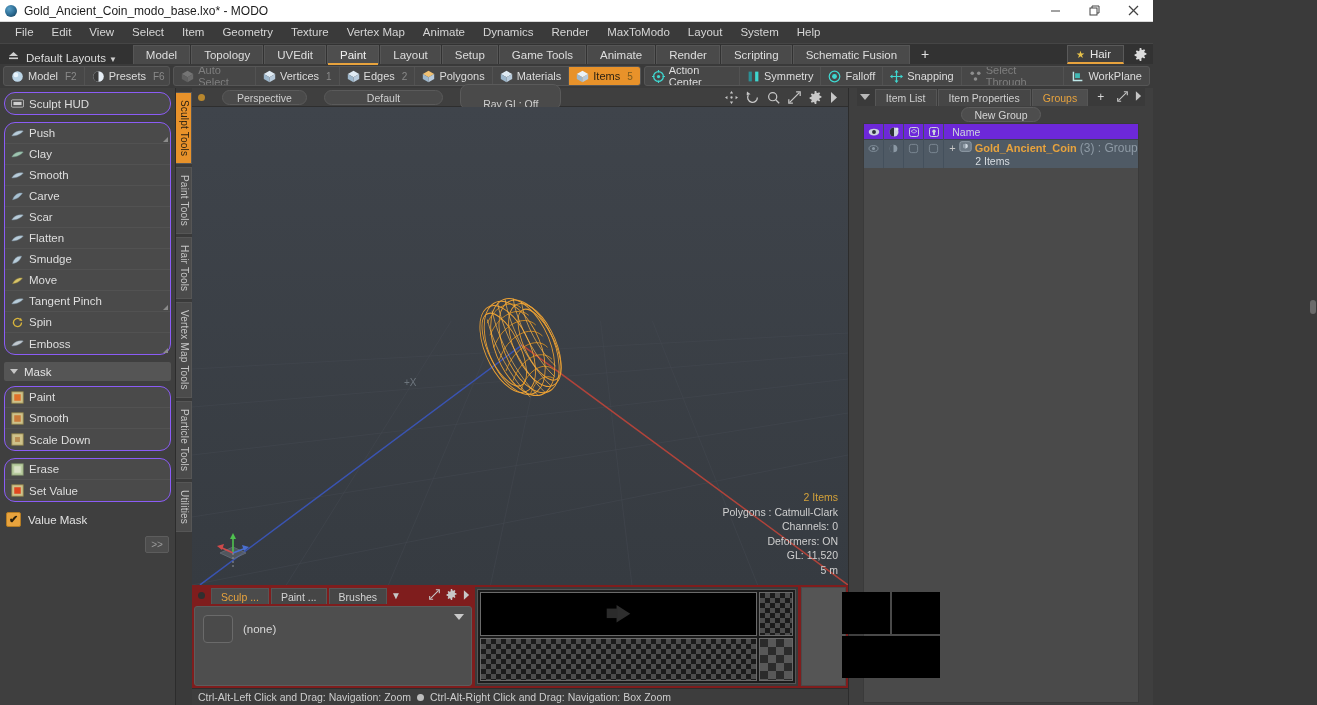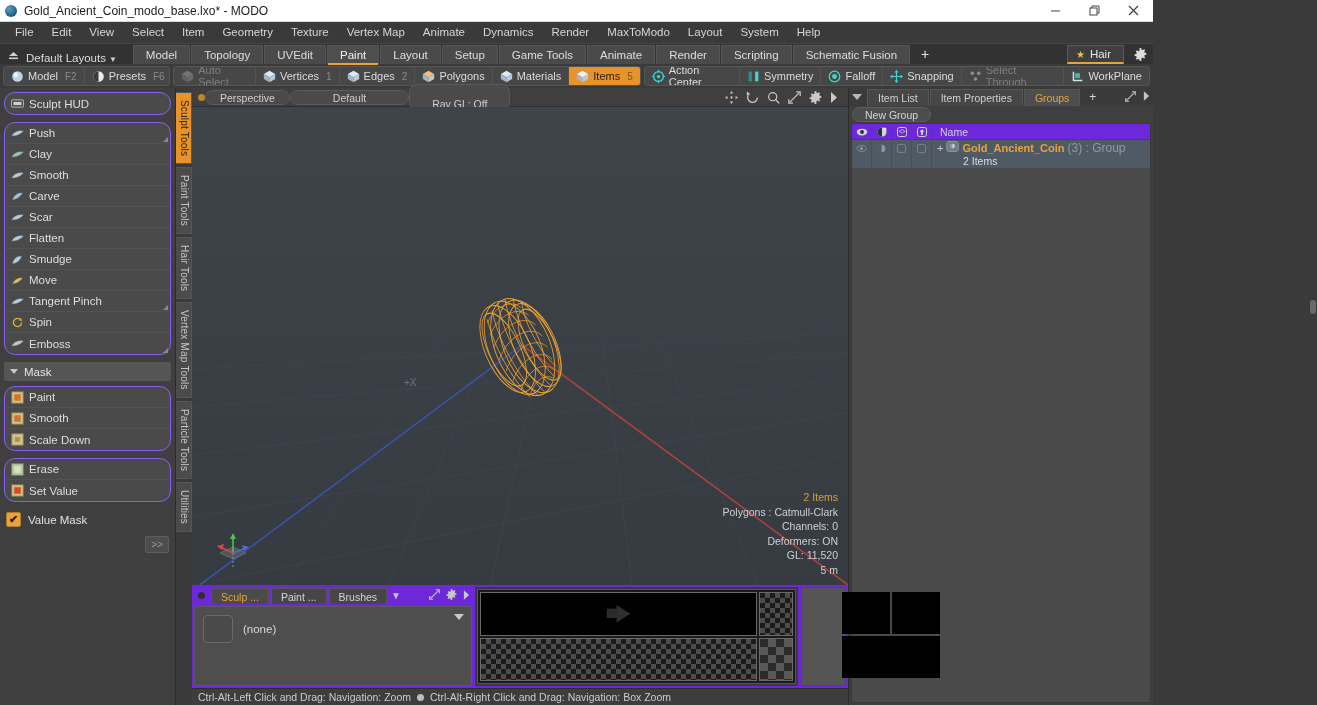--- a/index.html
+++ b/index.html
@@ -122,37 +122,37 @@
   .vtabs { width: 16px; flex: none; background: #3a3a3a; display: flex; flex-direction: column; padding-top: 4px;}
   .vtab {
     writing-mode: vertical-rl; text-orientation: mixed; background: #4b4b4b; color: #c6c6c6;
     font-size: 10px; padding: 7px 1px; border: 1px solid #565656; border-left: none;
     margin-bottom: 3px; letter-spacing: .2px; text-align: center;
   }
   .vtab.active { background: #e8922a; color: #2b2113; }
 
   
   .center { flex: 1; display: flex; flex-direction: column; min-width: 0; background: #3a3a3a; }
-  .vp-header { height: 19px; background: #3f3f3f; display: flex; align-items: center; gap: 0;
+  .vp-header { height: 19px; background: #3f3f3f; display: flex; align-items: center; gap: 17px;
                padding: 0 6px; flex: none; border-bottom: 1px solid #2e2e2e;}
   .vp-dot { width: 7px; height: 7px; border-radius: 50%; background: #b8872e; }
   .vp-pill { height: 15px; line-height: 14px; padding: 0 14px; background: #4a4a4a; border: 1px solid #5a5a5a;
              border-radius: 8px; font-size: 10.5px; color: #cfcfcf; text-align:center;}
   .vp-spacer { flex: 1; }
   .vp-icons { display: flex; align-items: center; gap: 8px; padding-right: 4px; color: #c8c8c8; }
   .vp-icons svg { display: block; }
 
   .viewport { flex: 1; position: relative; overflow: hidden; background: #3b4046; min-height: 0; }
   .vp-stats { position: absolute; right: 10px; bottom: 8px; text-align: right; font-size: 10.5px;
               color: #cfcfcf; line-height: 14.5px; }
   .vp-stats .items { color: #d3a13a; }
   .vp-axis-label { position: absolute; font-size: 10px; color: #6d757d; }
 
   
-  .bottom { height: 103px; flex: none; display: flex; background: #6d28d9; padding: 2px; gap: 3px; }
+  .bottom { height: 103px; flex: none; display: flex; background: #7f1d1d; padding: 2px; gap: 3px; }
   .bpanel-left { width: 278px; flex: none; display: flex; flex-direction: column; }
   .btabs { height: 17px; display: flex; align-items: center; gap: 2px; }
   .bdot { width: 7px; height: 7px; border-radius: 50%; background: #2f2f2f; margin: 0 4px; }
   .btab { height: 16px; line-height: 16px; padding: 0 9px; background: #464646; border: 1px solid #565656;
           border-bottom: none; font-size: 10.5px; color: #d3d3d3; }
   .btab.active { color: #e8a33d; background: #4b4b4b; }
   .btabs .sp { flex: 1; }
   .btab-ic { color: #c8c8c8; font-size: 10px; padding: 0 2px; }
   .brush-box { flex: 1; margin-top: 2px; background: #4e4e4e; border: 1px solid #5c5c5c; border-radius: 3px;
                display: flex; align-items: flex-start; padding: 8px; gap: 10px; position: relative; }
@@ -184,21 +184,21 @@
   }
   .bpanel-right { flex: 1; background: #555555; position: relative; border: 1px solid #4a4a4a; }
   .br-cell { position: absolute; background: #000; }
 
   .statusbar { height: 17px; flex: none; background: #3d3d3d; border-top: 1px solid #2d2d2d;
                display: flex; align-items: center; padding-left: 6px; font-size: 10.5px; color: #cccccc; gap: 6px; }
   .sb-dot { width: 7px; height: 7px; border-radius: 50%; background: #bdbdbd; display: inline-block; }
 
   
   .rightpanel { width: 305px; flex: none; background: #3f3f3f; display: flex; flex-direction: column;
-                border-left: 1px solid #2c2c2c; }
+                border-left: 1px solid #2c2c2c; align-items: center; }
   .rp-tabs { height: 18px; display: flex; align-items: center; background: #3a3a3a; gap: 1px; padding-left: 3px;}
   .rp-arrow { width: 0; height: 0; border-left: 5px solid transparent; border-right: 5px solid transparent;
               border-top: 6px solid #b9b9b9; margin-right: 4px; }
   .rtab { height: 17px; line-height: 16px; padding: 0 10px; background: #464646; border: 1px solid #565656;
           border-bottom: none; font-size: 10.5px; color: #cfcfcf; }
   .rtab.active { background: #4e4e4e; color: #e8a33d; }
   .rtab.plus { background: transparent; border: none; color: #d8d8d8; font-size: 12px; padding: 0 8px; }
   .rp-tabs .sp { flex: 1; }
   .rp-ic { color: #c5c5c5; font-size: 10px; padding: 0 3px; }
   .newgroup-row { height: 17px; display: flex; align-items: center; padding: 2px 3px; }

